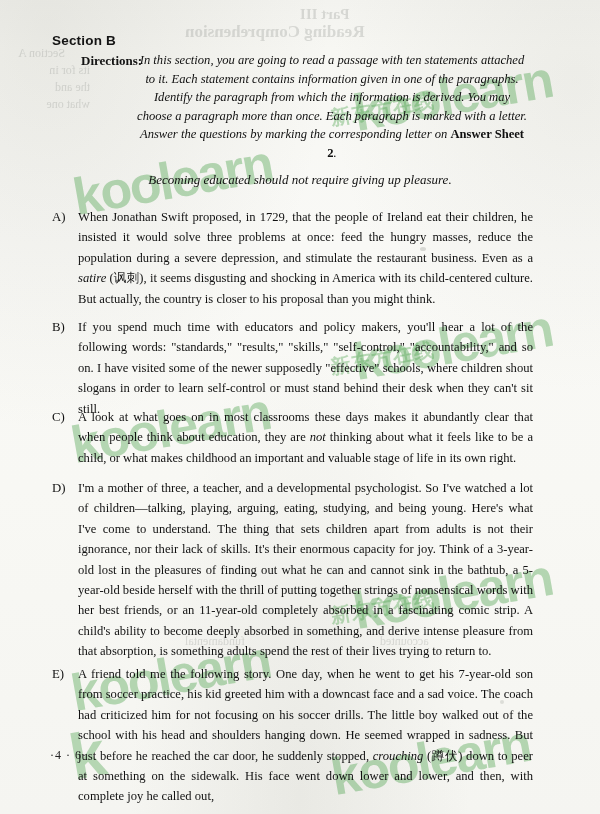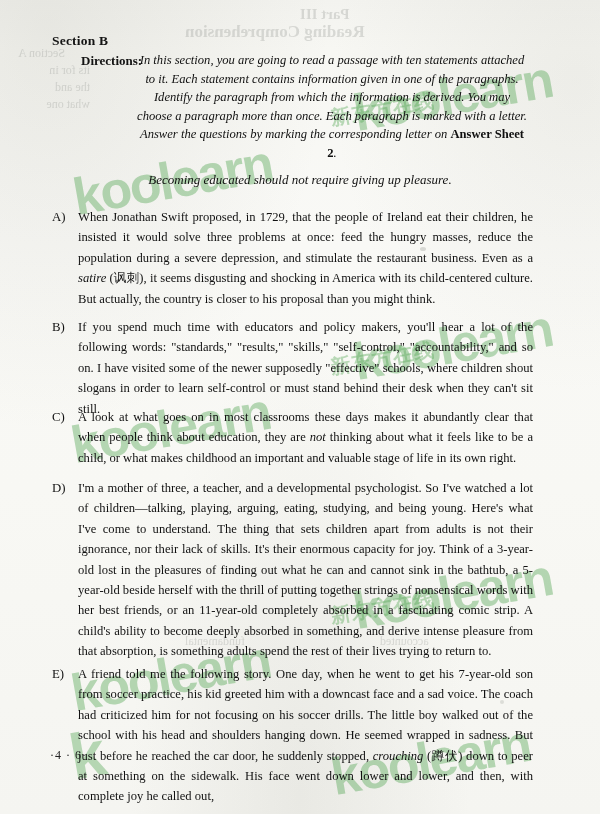--- a/index.html
+++ b/index.html
@@ -80,21 +80,21 @@
     height: 814px;
   }
 
   
   .sec-label {
     position: absolute;
     left: 52px;
     top: 33px;
     font-weight: bold;
     font-size: 13.5px;
-    font-family: Liberation Serif, serif;
+    font-family: Liberation Sans, sans-serif;
     color: #141414;
     letter-spacing: 0.2px;
   }
   .dir-label {
     position: absolute;
     left: 52px;
     top: 53px;
     font-weight: bold;
     font-size: 13px;
     color: #141414;

